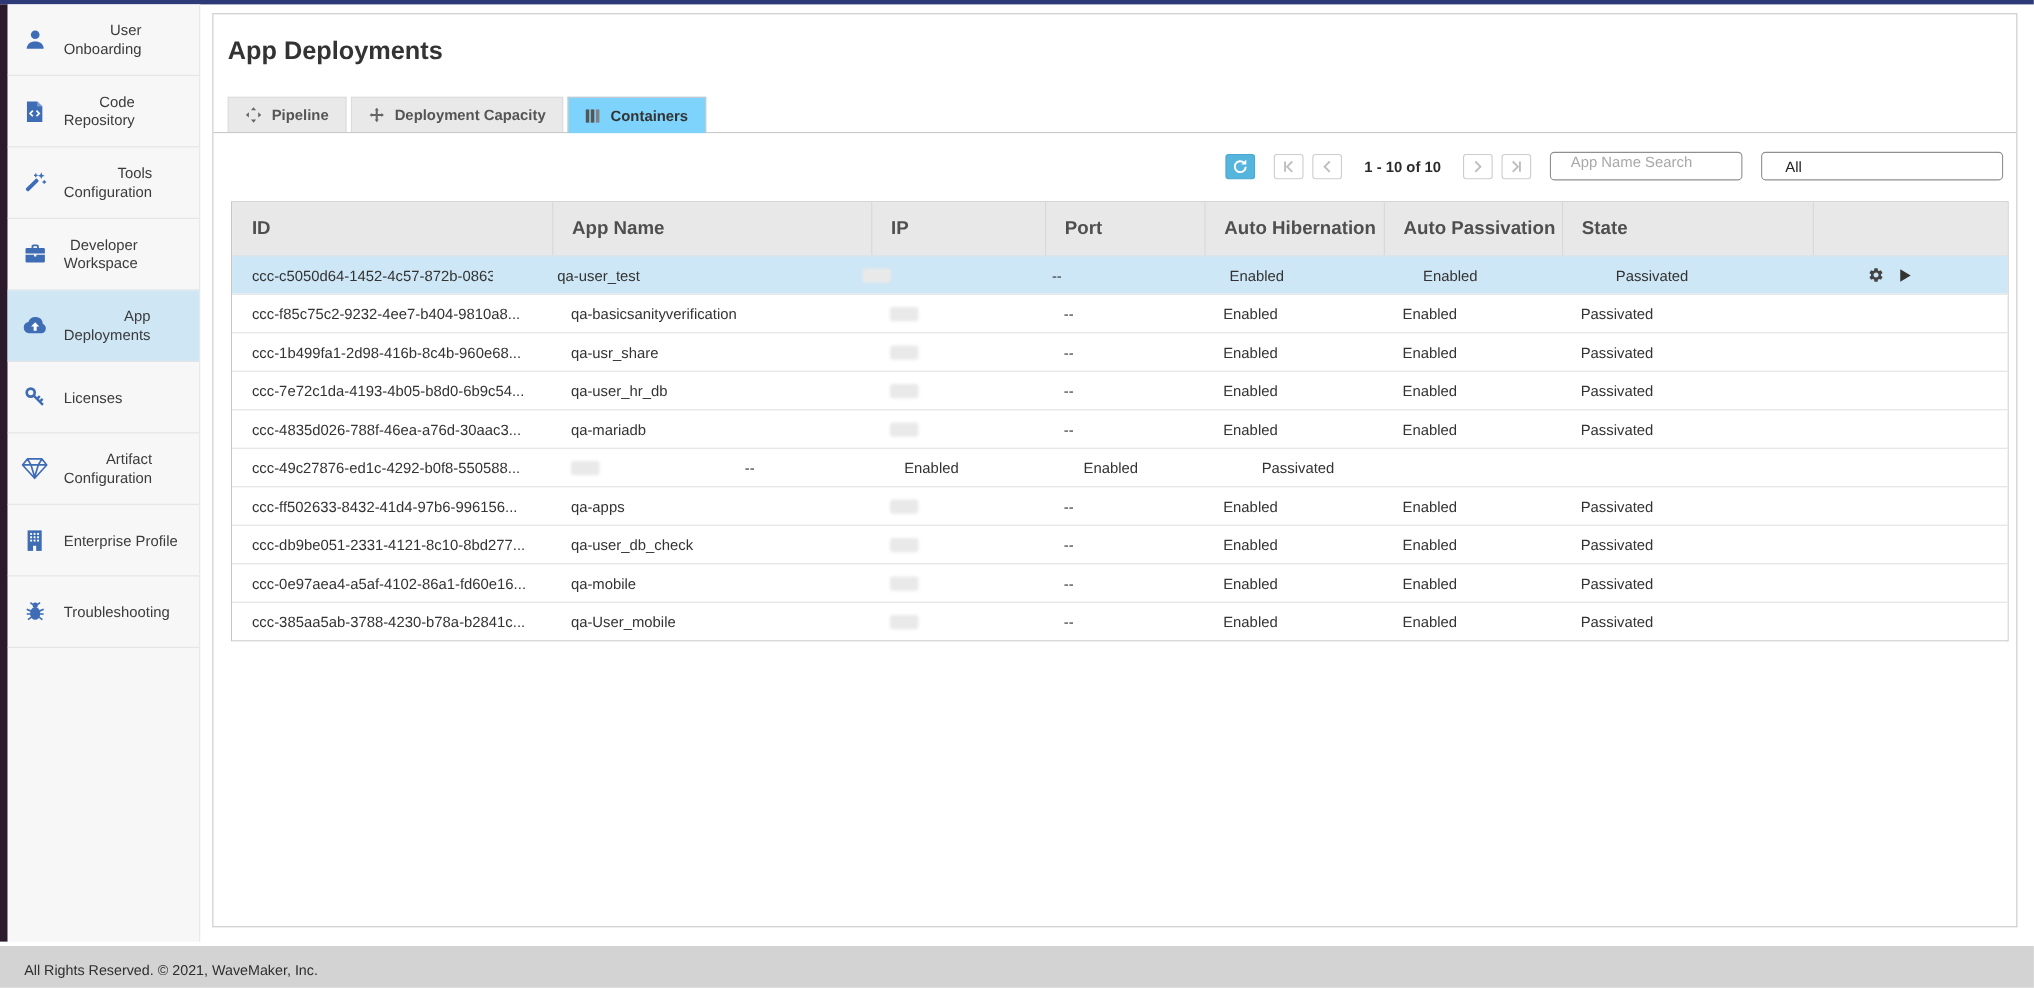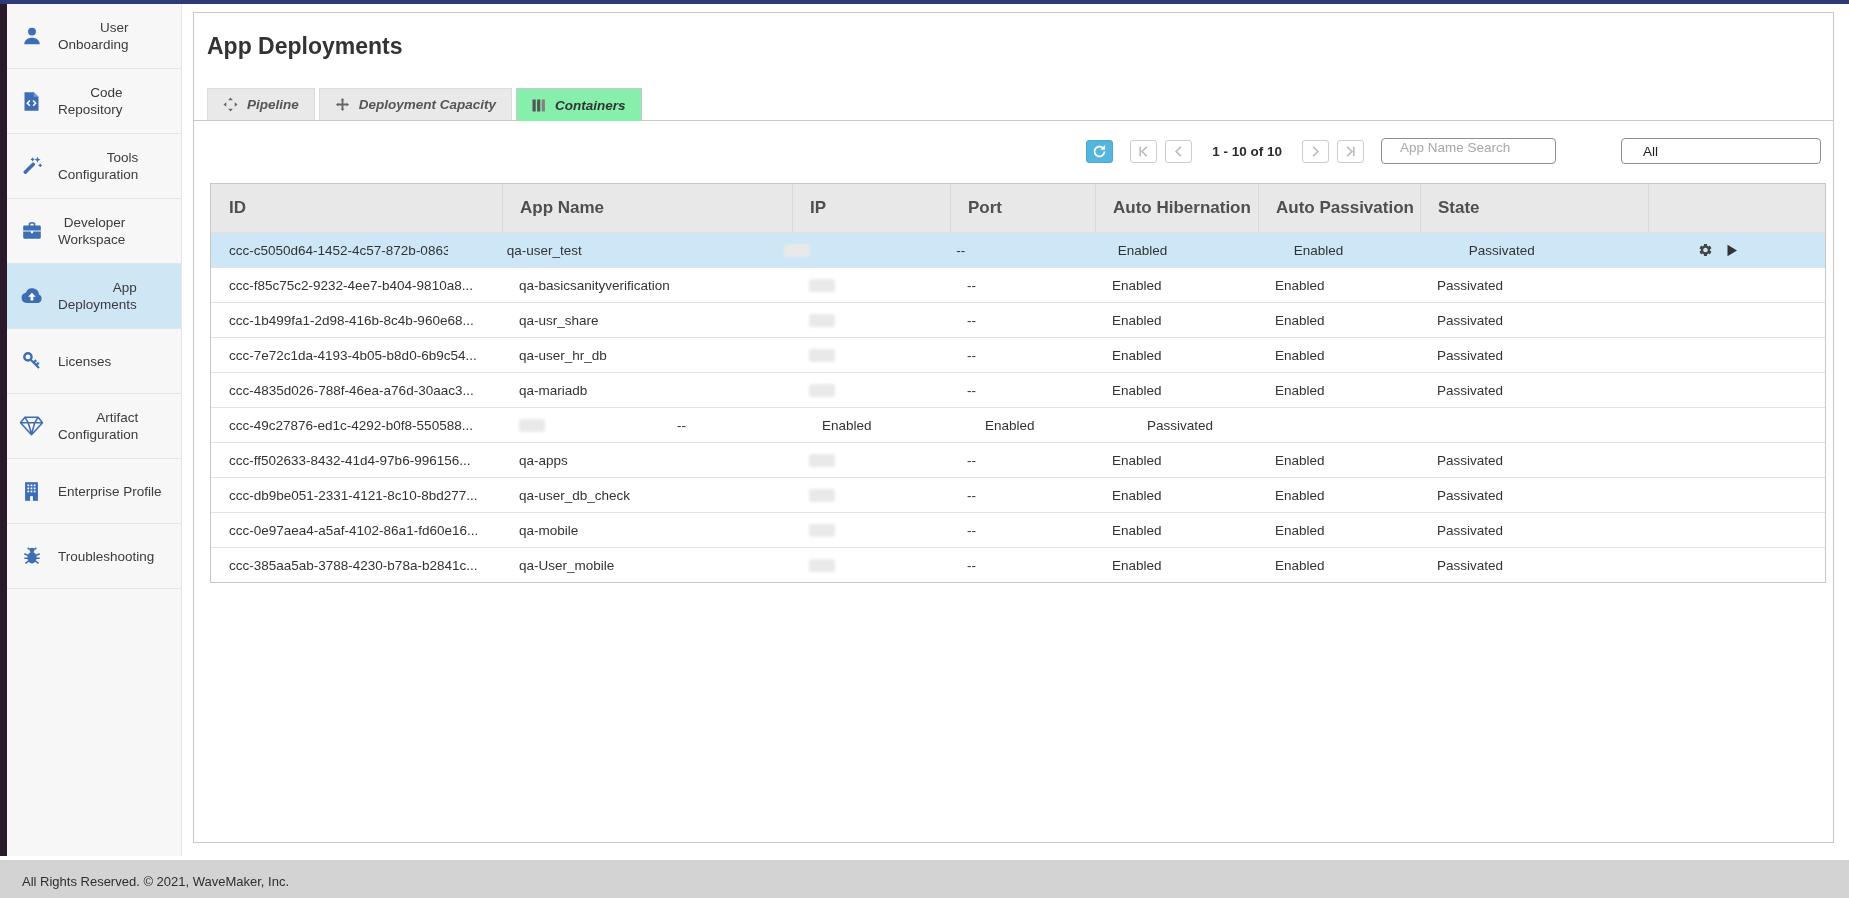--- a/index.html
+++ b/index.html
@@ -19,34 +19,34 @@
   .side-label{font-size:13.5px;color:#3b3b3b;line-height:17px;white-space:pre-line;}
 
   
   .footer{position:absolute;left:0;top:860px;width:1849px;height:42px;background:#d3d3d3;display:flex;align-items:center;padding-left:22px;box-sizing:border-box;font-size:13px;color:#2e2e2e;}
 
   
   .card{position:absolute;left:193px;top:12px;width:1641px;height:831px;background:#fff;border:1px solid #c9c9c9;box-sizing:border-box;}
   .title{position:absolute;left:13px;top:20px;margin:0;font-size:23px;font-weight:bold;color:#333;}
 
   .tabstrip{position:absolute;left:0;right:0;top:75px;height:32px;border-bottom:1px solid #c9c9c9;display:flex;align-items:flex-end;padding-left:13px;box-sizing:content-box;}
-  .tab{height:32px;display:flex;align-items:center;gap:9px;padding:0 15px;background:#e9e9e9;border:1px solid #dcdcdc;border-bottom:none;margin-right:4px;font-size:13.5px;font-weight:bold;color:#555;box-sizing:border-box;cursor:pointer;white-space:nowrap;font-style:italic;}
-  .tab.active{background:#86efac;border-color:#c9c9c9;color:#333;height:33px;margin-bottom:-1px;position:relative;z-index:2;}
+  .tab{height:32px;display:flex;align-items:center;gap:9px;padding:0 15px;background:#e9e9e9;border:1px solid #dcdcdc;border-bottom:none;margin-right:4px;font-size:13.5px;font-weight:bold;color:#555;box-sizing:border-box;cursor:pointer;white-space:nowrap;}
+  .tab.active{background:#7dd3fc;border-color:#c9c9c9;color:#333;height:33px;margin-bottom:-1px;position:relative;z-index:2;}
   .tab .icon{display:inline-flex;}
 
   
   .toolbar{position:absolute;right:12px;top:125px;height:26px;display:flex;align-items:center;gap:17px;}
   .refresh-btn{width:27px;height:23px;background:#56b5dd;border:1px solid #48a8d2;border-radius:3px;display:inline-flex;align-items:center;justify-content:center;cursor:pointer;padding:0;}
   .pager{display:flex;align-items:center;gap:8px;}
   .pg-btn{width:27px;height:23px;background:#fff;border:1px solid #cdcdcd;border-radius:3px;display:inline-flex;align-items:center;justify-content:center;cursor:pointer;padding:0;}
   .pg-range{font-size:13.5px;font-weight:bold;color:#2b2b2b;margin:0 12px;white-space:nowrap;}
   .search-box{width:175px;height:26px;border:1px solid #8f8f8f;border-radius:4px;display:flex;align-items:flex-start;gap:7px;padding:0 9px;box-sizing:border-box;background:#fff;}
   .search-box input{border:none;outline:none;flex:1;min-width:0;font-size:13.5px;color:#333;font-family:"Liberation Sans",sans-serif;background:transparent;}
   .search-box input::placeholder{color:#a8a8a8;}
-  .filter-box{width:200px;height:26px;border:1px solid #8f8f8f;border-radius:4px;display:flex;align-items:center;gap:10px;padding:0 11px;box-sizing:border-box;background:#fff;cursor:pointer;margin-left:48px;}
+  .filter-box{width:220px;height:26px;border:1px solid #8f8f8f;border-radius:4px;display:flex;align-items:center;gap:10px;padding:0 11px;box-sizing:border-box;background:#fff;cursor:pointer;}
   .filter-value{font-size:13.5px;color:#222;flex:1;}
 
   
   .table{position:absolute;left:16px;top:170px;width:1614px;border:1px solid #c6c6c6;box-sizing:content-box;background:#fff;}
   .t-header{display:flex;height:48px;background:#e8e8e8;font-size:17px;font-weight:bold;color:#4f4f4f;}
   .t-header .cell+.cell{border-left:1px solid #d8d8d8;}
   .t-row{display:flex;height:34px;border-top:1px solid #e2e2e2;font-size:13.5px;color:#333;background:#fff;}
   .t-row.selected{background:#cde7f6;gap:42px;}
   .cell{box-sizing:border-box;padding-left:17px;display:flex;align-items:center;overflow:hidden;white-space:nowrap;}
   .c0{width:291px;padding-left:18px;}

